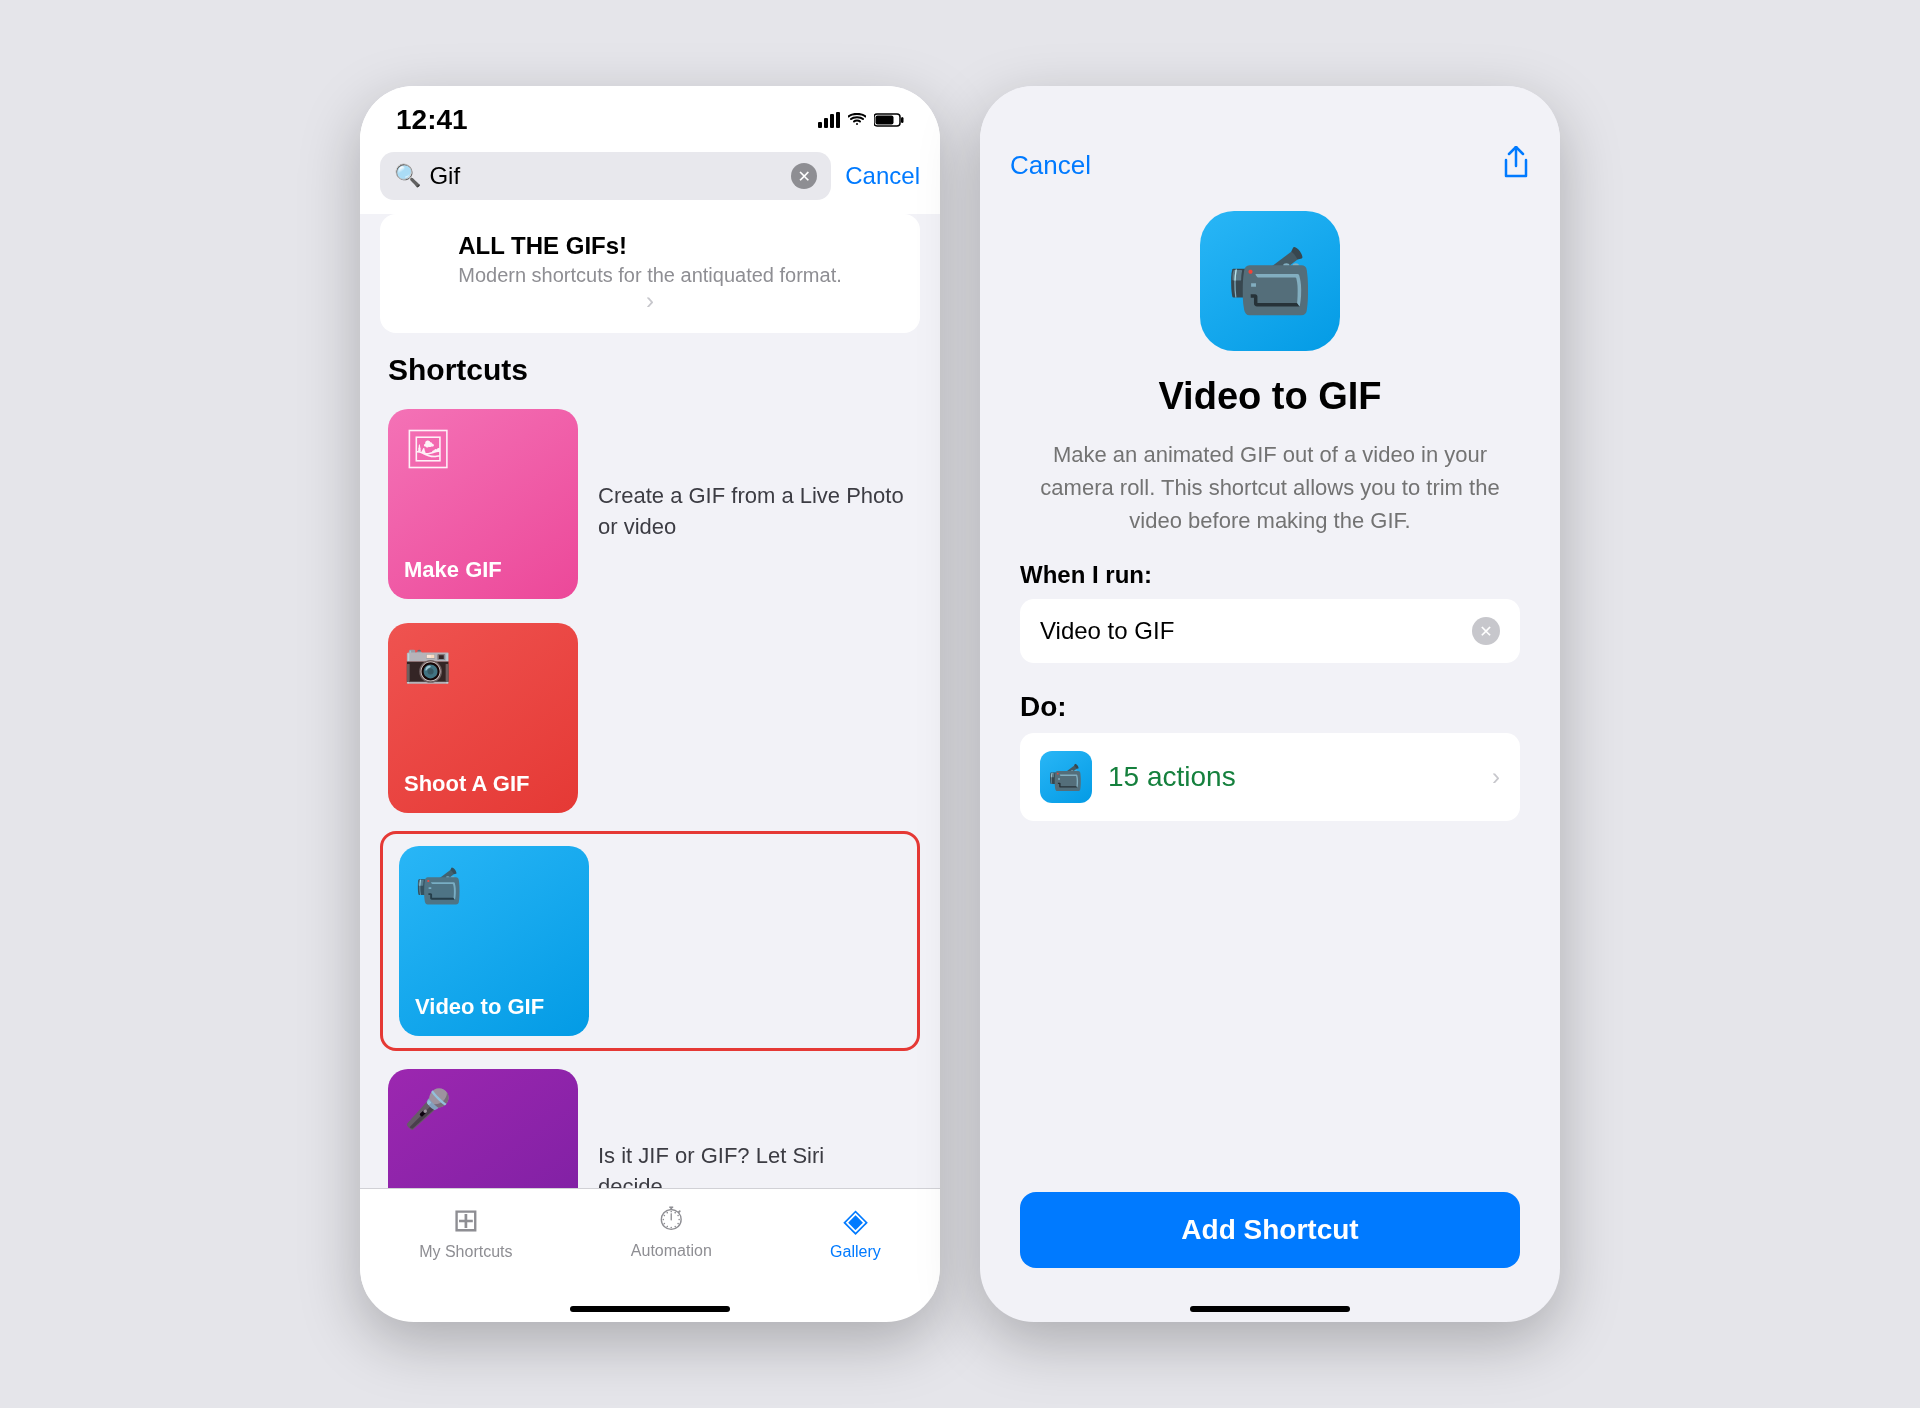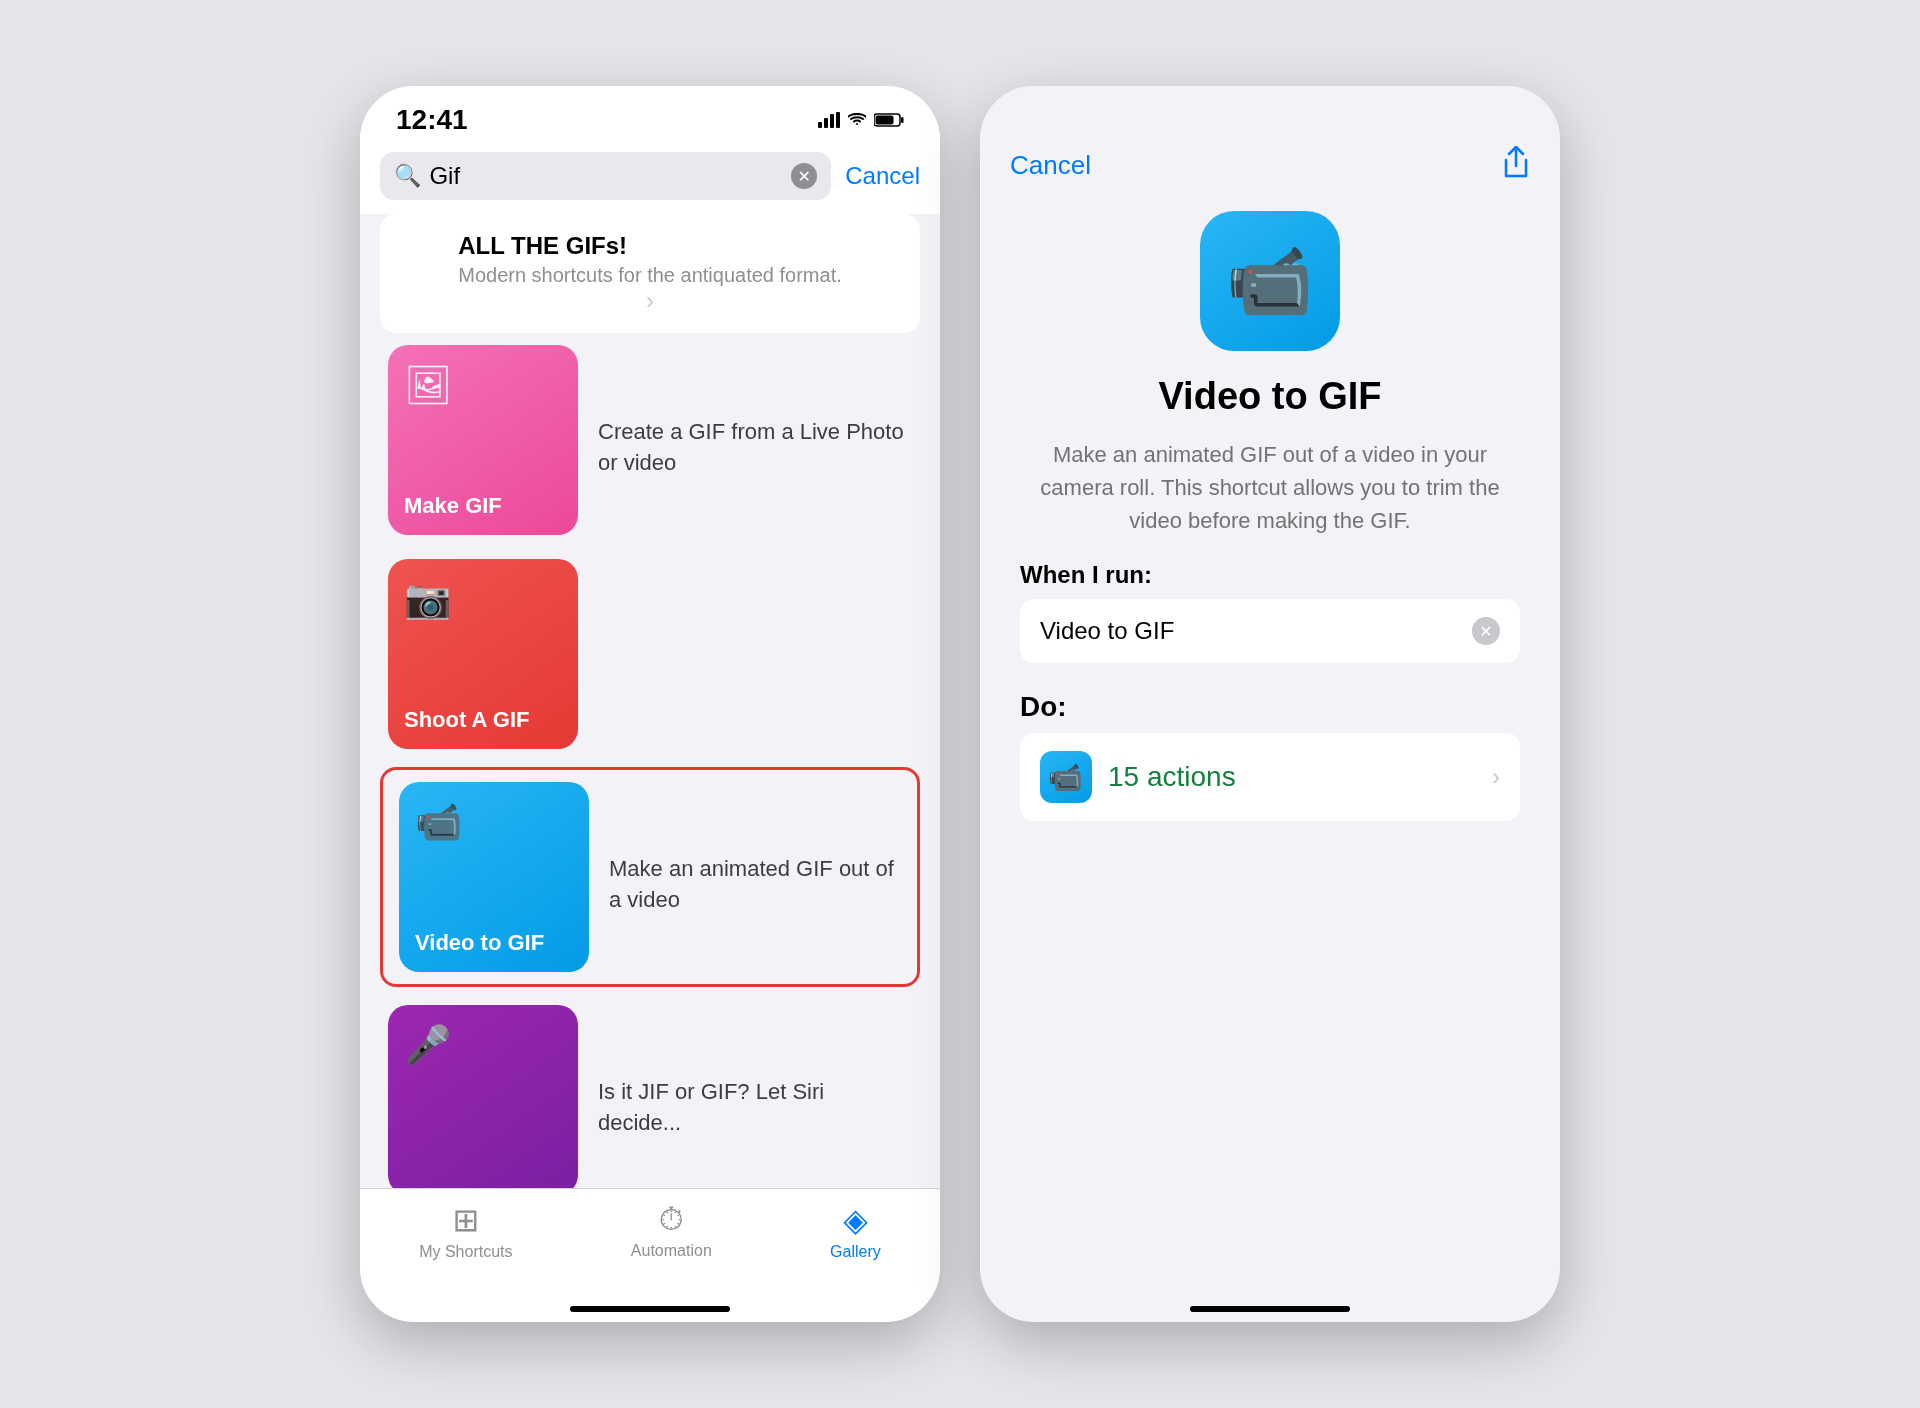--- a/index.html
+++ b/index.html
@@ -419,20 +419,21 @@
 
     <div class="collection-item">
       <div class="collection-info">
         <h3>ALL THE GIFs!</h3>
         <p>Modern shortcuts for the antiquated format.</p>
       </div>
       <span class="chevron-right">›</span>
     </div>
 
     <div class="shortcuts-section">
+      <div class="section-header">Shortcuts</div>
 
       <div class="shortcut-row">
         <div class="shortcut-card card-pink">
           <span class="card-icon">🖼</span>
           <span class="card-label">Make GIF</span>
         </div>
         <span class="shortcut-desc">Create a GIF from a Live Photo or video</span>
       </div>
 
       <div class="shortcut-row">
@@ -440,21 +441,20 @@
           <span class="card-icon">📷</span>
           <span class="card-label">Shoot A GIF</span>
         </div>
       </div>
 
       <div class="shortcut-row selected">
         <div class="shortcut-card card-blue">
           <span class="card-icon">📹</span>
           <span class="card-label">Video to GIF</span>
         </div>
-        <span class="shortcut-desc">Make an animated GIF out of a video</span>
       </div>
 
       <div class="shortcut-row">
         <div class="shortcut-card card-purple">
           <span class="card-icon">🎤</span>
 
         </div>
         <span class="shortcut-desc">Is it JIF or GIF? Let Siri decide...</span>
       </div>
 
@@ -514,17 +514,18 @@
     <div class="actions-card">
       <div class="actions-icon">
         <span class="icon-sym">📹</span>
       </div>
       <div class="actions-text">
         <span class="actions-count">15 actions</span>
       </div>
       <span class="actions-chevron">›</span>
     </div>
 
+    <div class="add-shortcut-btn">Add Shortcut</div>
 
   </div>
 
   <div class="home-indicator"></div>
 </div>
 
 </body></html>

